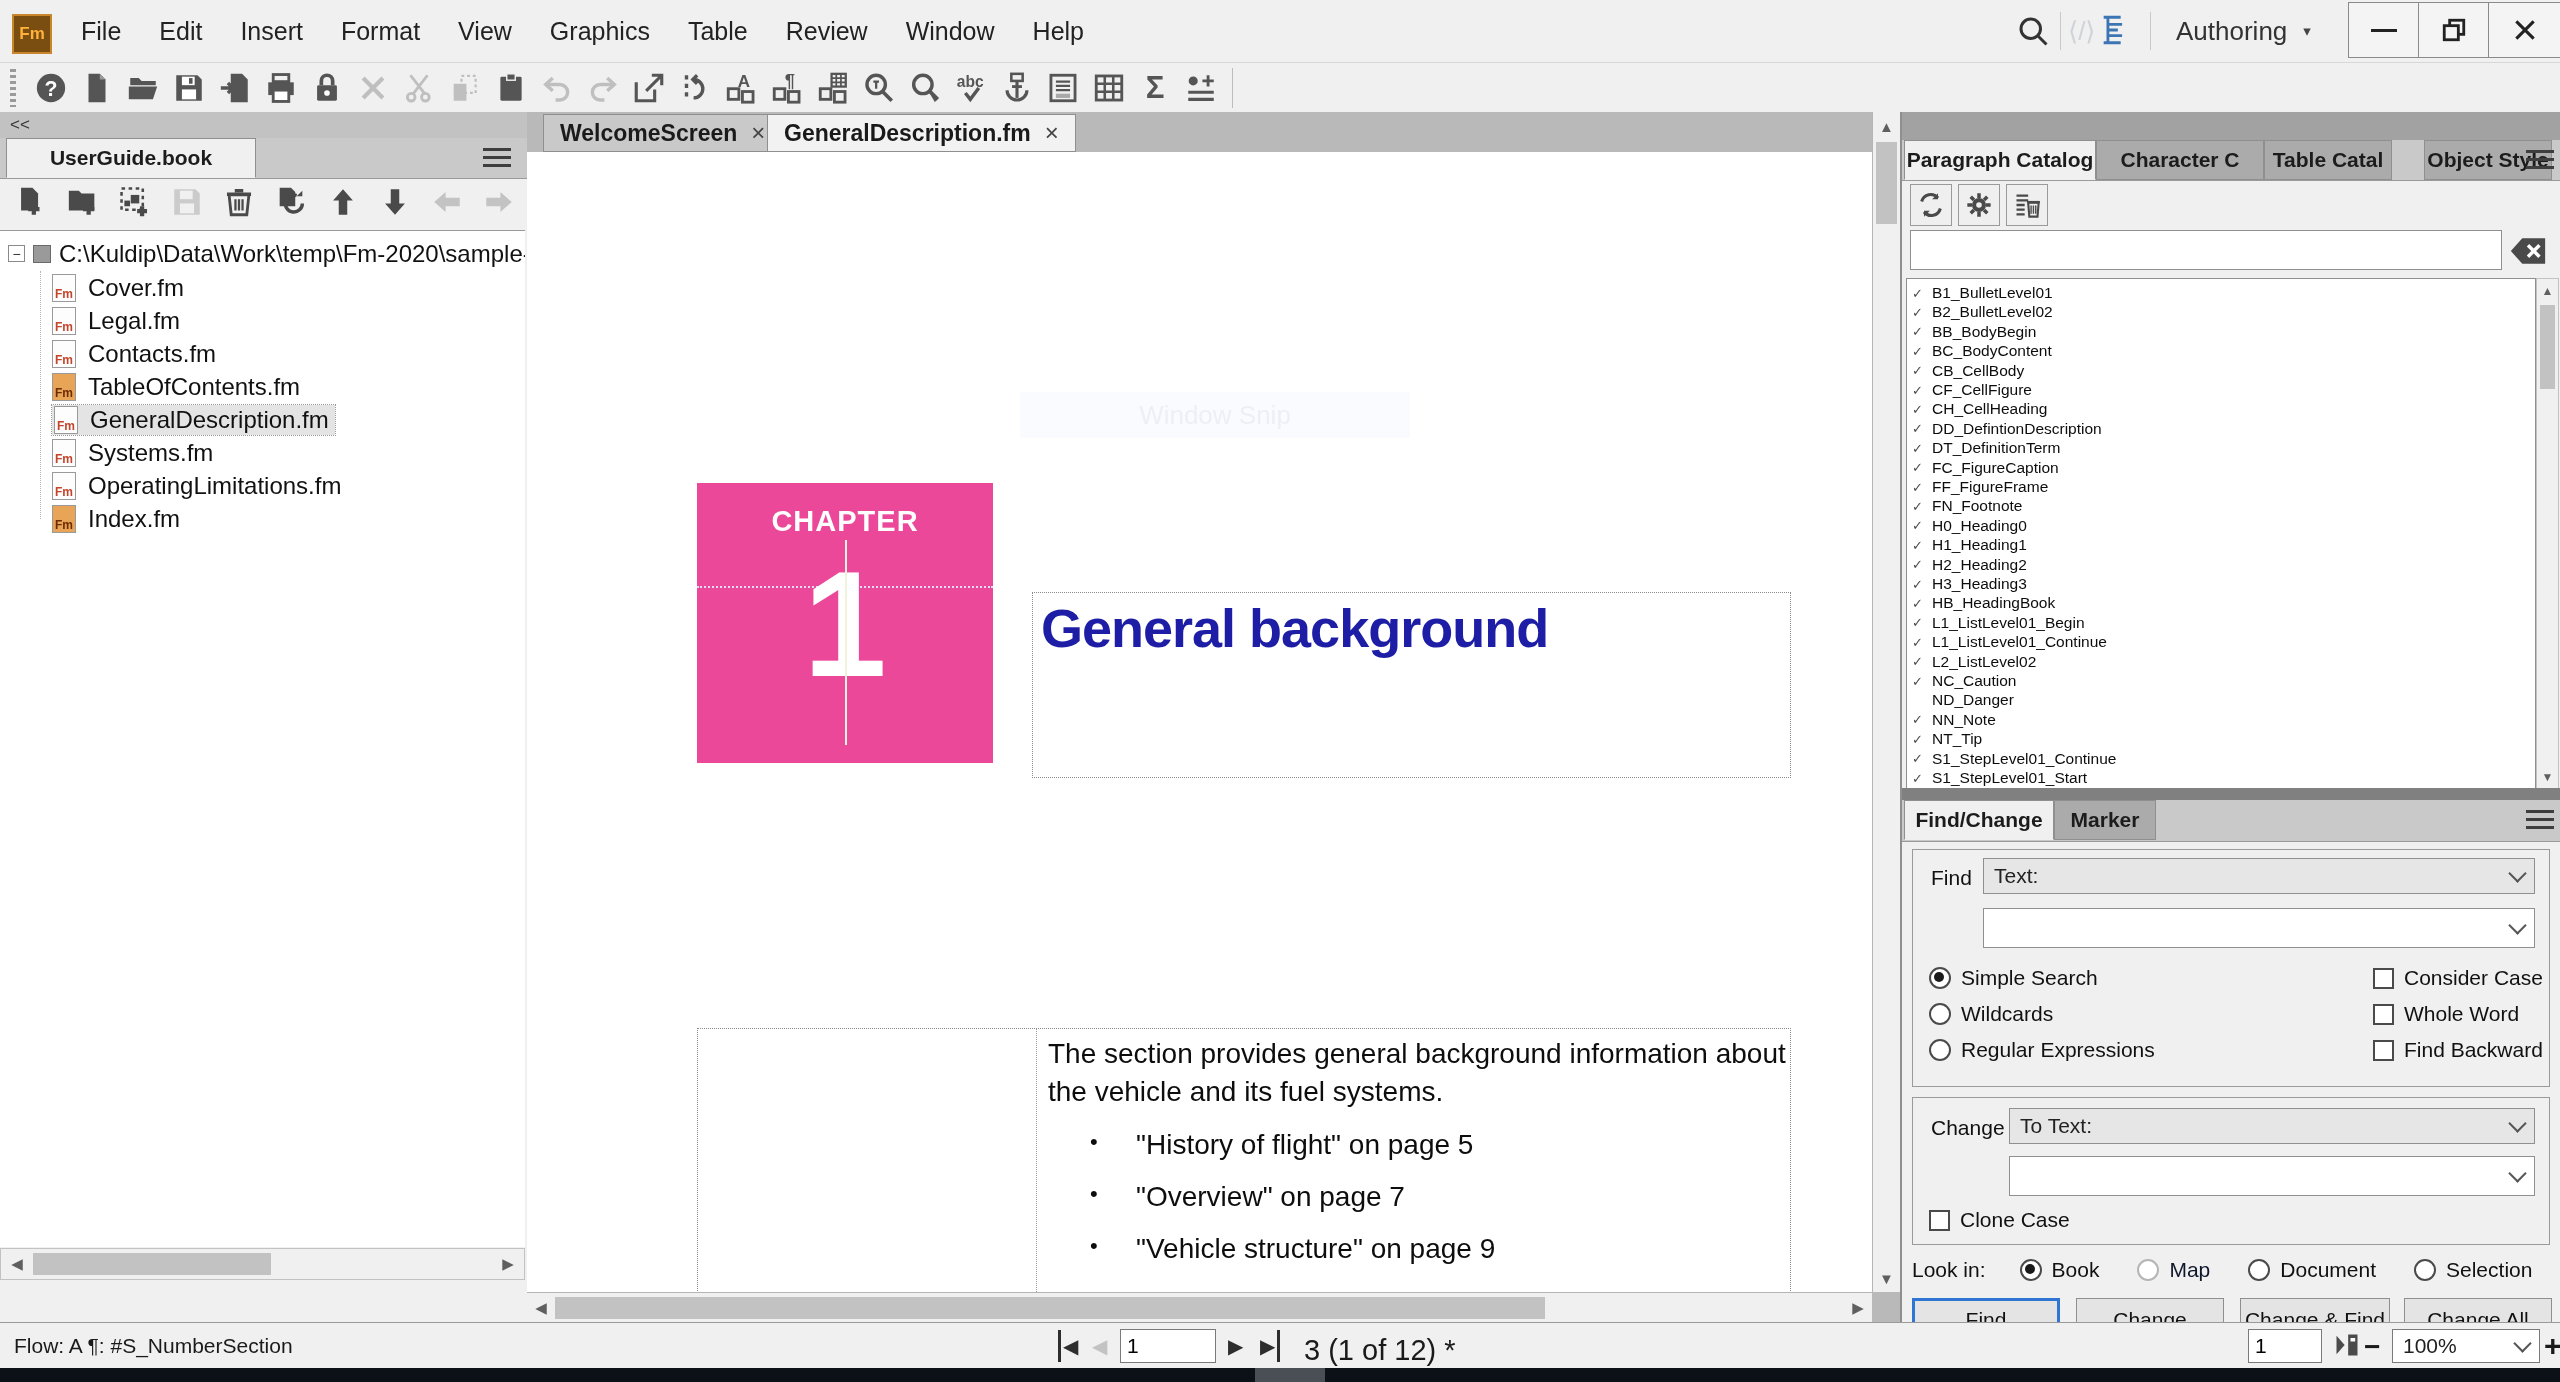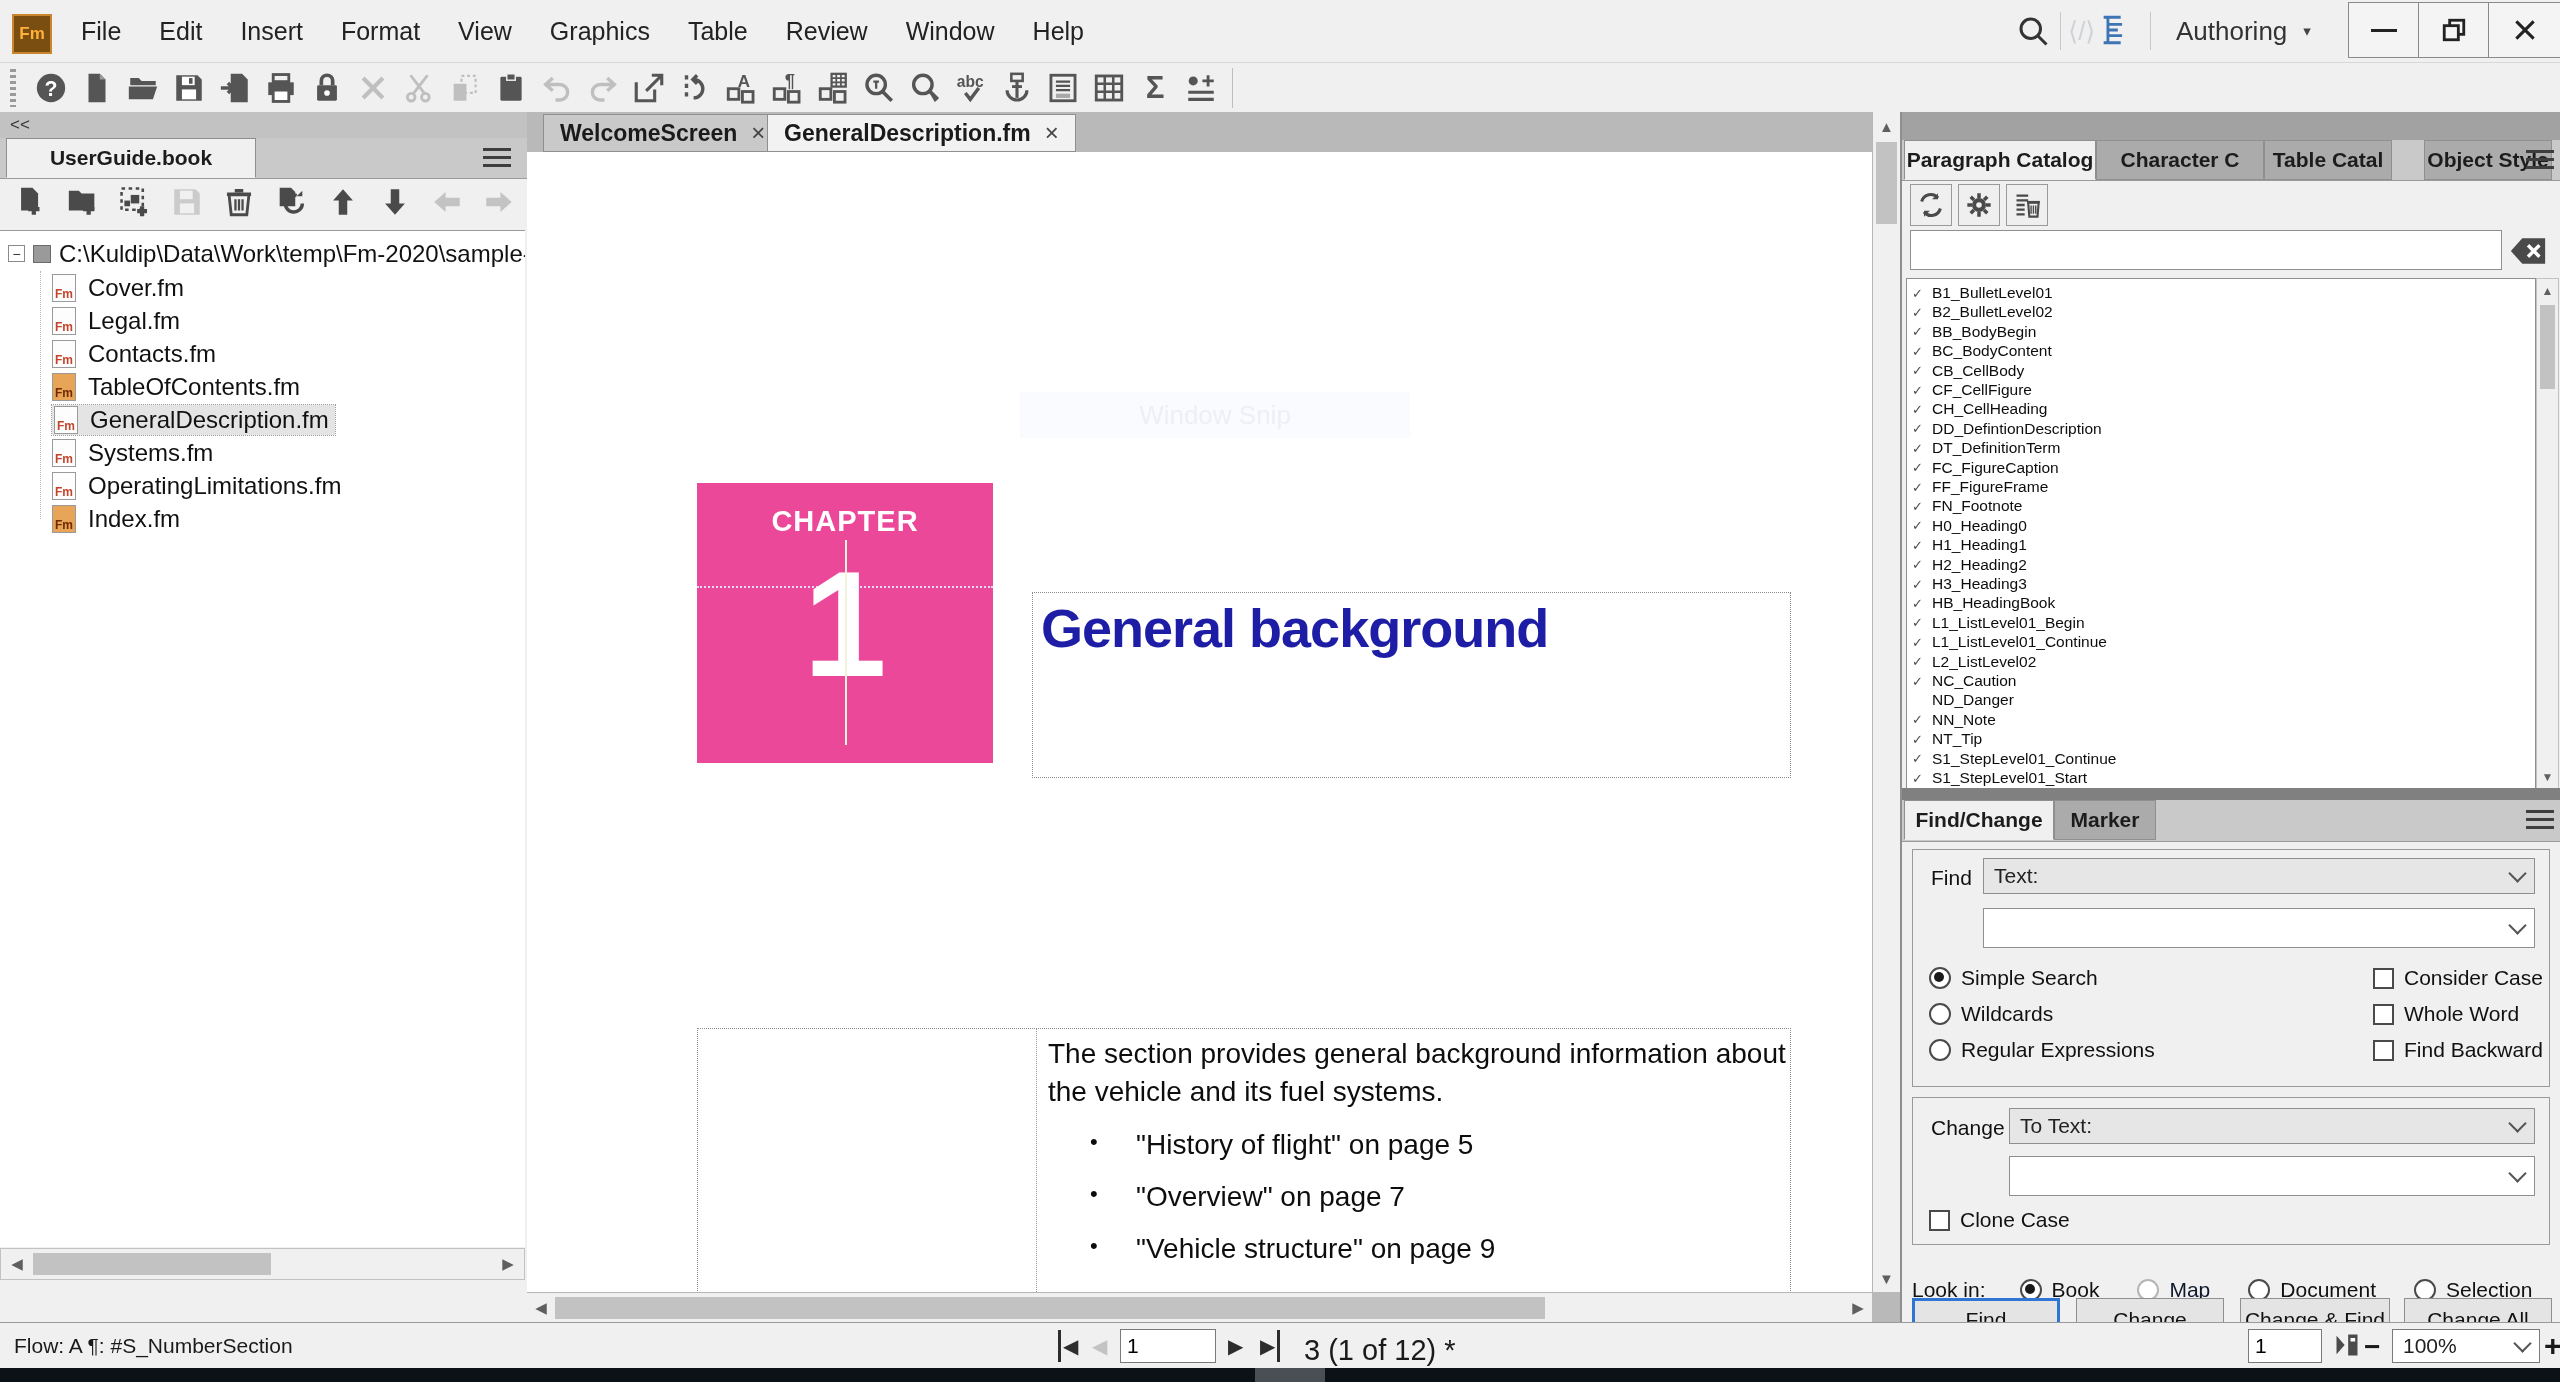--- a/index.html
+++ b/index.html
@@ -713,21 +713,21 @@
       <div class="dd white" style="left:96px;top:58px;width:526px;height:40px;">
         <span></span>
           <span class="chev"></span>
       </div>
       <div class="optrow" style="left:16px;top:110px;">
           <span class="cbox"></span>
           <span>Clone Case</span>
         </div>
     </div>
 
-    <div class="optrow" style="left:10px;top:1146px;margin-top:20px;">
+    <div class="optrow" style="left:10px;top:1146px;">
       <span class="flabel">Look in:</span>
       <span style="width:14px;"></span>
       <span class="radio sel"></span>
         <span>Book</span>
       <span style="width:18px;"></span>
       <span class="radio dis"></span>
         <span style="color:#0f172a;">Map</span>
       <span style="width:18px;"></span>
       <span class="radio"></span>
         <span>Document</span>

